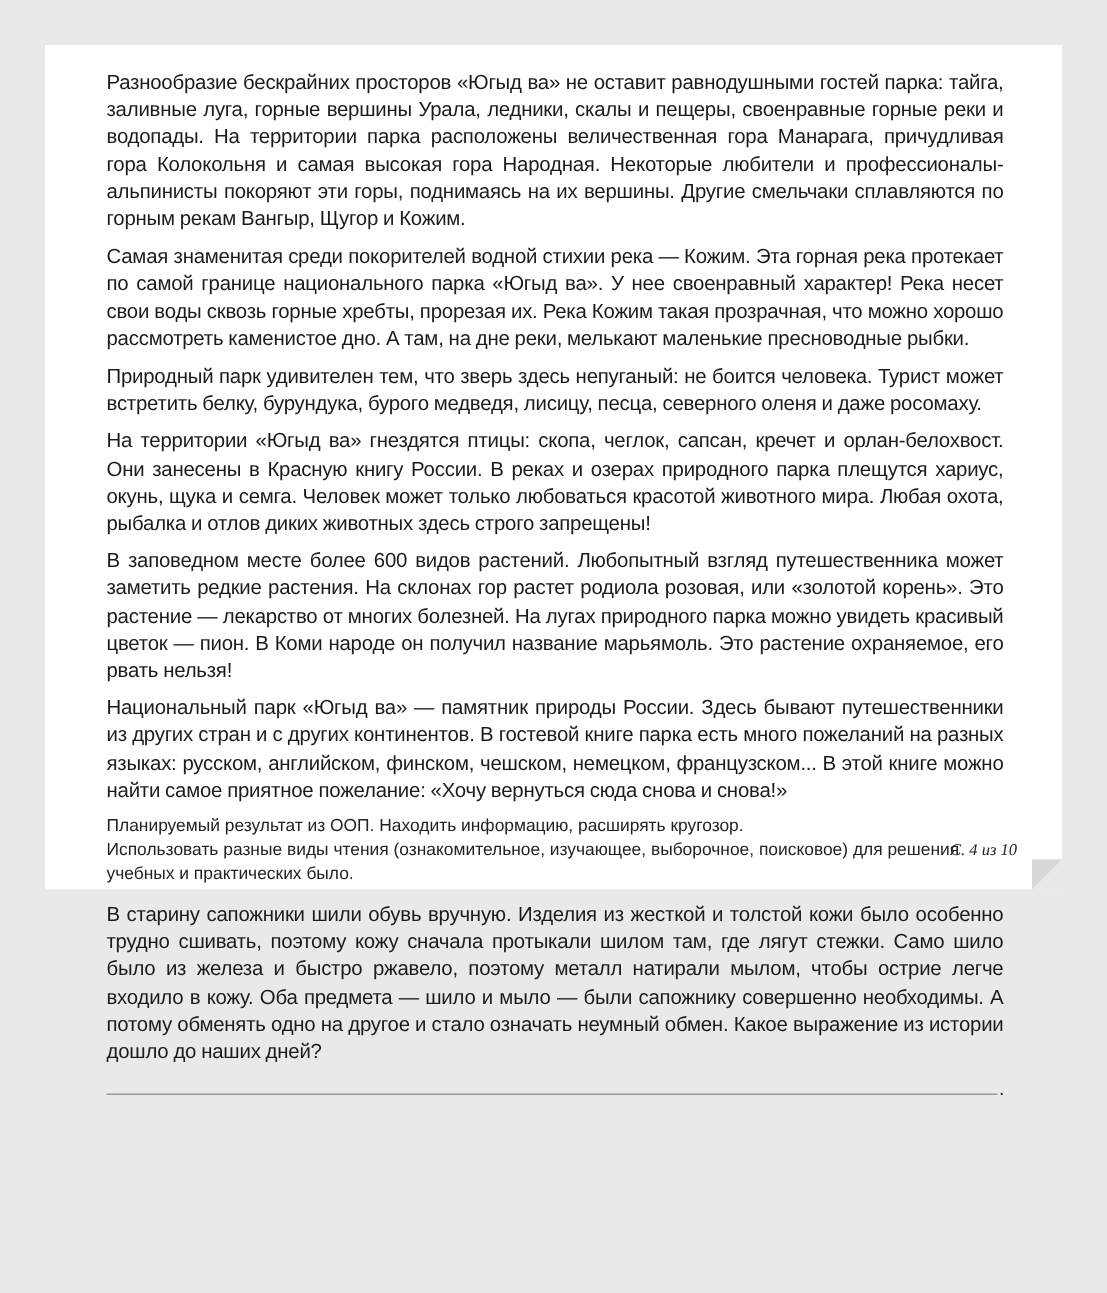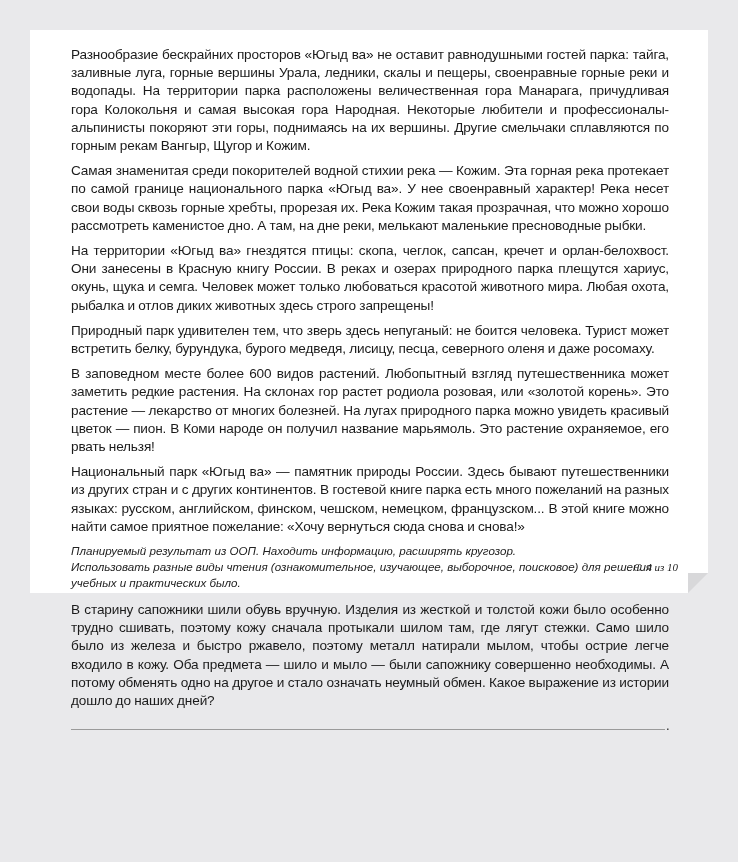--- a/index.html
+++ b/index.html
@@ -59,21 +59,20 @@
     .task-title {
       font-size: 12.5px;
       font-weight: bold;
       margin: 38px 0 6px 0;
       line-height: 16px;
       color: #111;
     }
     .task-meta {
       font-size: 11.6px;
       line-height: 16px;
-      font-style: italic;
       color: #222;
       margin: 0 0 10px 0;
     }
     .task-meta div { margin: 0; }
     .answer-row {
       position: relative;
       height: 20px;
       margin-top: 2px;
     }
     .answer-line {
@@ -101,22 +100,22 @@
       color: #222;
     }
   </style>
 </head>
 <body>
 
 <div class="page">
   <div class="content">
     <p class="para">Разнообразие бескрайних просторов «Югыд ва» не оставит равнодушными гостей парка: тайга, заливные луга, горные вершины Урала, ледники, скалы и пещеры, своенравные горные реки и водопады. На территории парка расположены величественная гора Манарага, причудливая гора Колокольня и самая высокая гора Народная. Некоторые любители и профессионалы-альпинисты покоряют эти горы, поднимаясь на их вершины. Другие смельчаки сплавляются по горным рекам Вангыр, Щугор и Кожим.</p>
     <p class="para">Самая знаменитая среди покорителей водной стихии река — Кожим. Эта горная река протекает по самой границе национального парка «Югыд ва». У нее своенравный характер! Река несет свои воды сквозь горные хребты, прорезая их. Река Кожим такая прозрачная, что можно хорошо рассмотреть каменистое дно. А там, на дне реки, мелькают маленькие пресноводные рыбки.</p>
+    <p class="para">Природный парк удивителен тем, что зверь здесь непуганый: не боится человека. Турист может встретить белку, бурундука, бурого медведя, лисицу, песца, северного оленя и даже росомаху.</p>
     <p class="para">На территории «Югыд ва» гнездятся птицы: скопа, чеглок, сапсан, кречет и орлан-белохвост. Они занесены в Красную книгу России. В реках и озерах природного парка плещутся хариус, окунь, щука и семга. Человек может только любоваться красотой животного мира. Любая охота, рыбалка и отлов диких животных здесь строго запрещены!</p>
-    <p class="para">Природный парк удивителен тем, что зверь здесь непуганый: не боится человека. Турист может встретить белку, бурундука, бурого медведя, лисицу, песца, северного оленя и даже росомаху.</p>
     <p class="para">В заповедном месте более 600 видов растений. Любопытный взгляд путешественника может заметить редкие растения. На склонах гор растет родиола розовая, или «золотой корень». Это растение — лекарство от многих болезней. На лугах природного парка можно увидеть красивый цветок — пион. В Коми народе он получил название марьямоль. Это растение охраняемое, его рвать нельзя!</p>
     <p class="para">Национальный парк «Югыд ва» — памятник природы России. Здесь бывают путешественники из других стран и с других континентов. В гостевой книге парка есть много пожеланий на разных языках: русском, английском, финском, чешском, немецком, французском... В этой книге можно найти самое приятное пожелание: «Хочу вернуться сюда снова и снова!»</p>
 
 
     <div class="task-meta">
       <div>Планируемый результат из ООП. Находить информацию, расширять кругозор.</div>
       <div>Использовать разные виды чтения (ознакомительное, изучающее, выборочное, поисковое) для решения учебных и практических было.</div>
     </div>
 
     <p class="para">В старину сапожники шили обувь вручную. Изделия из жесткой и толстой кожи было особенно трудно сшивать, поэтому кожу сначала протыкали шилом там, где лягут стежки. Само шило было из железа и быстро ржавело, поэтому металл натирали мылом, чтобы острие легче входило в кожу. Оба предмета — шило и мыло — были сапожнику совершенно необходимы. А потому обменять одно на другое и стало означать неумный обмен. Какое выражение из истории дошло до наших дней?</p>

